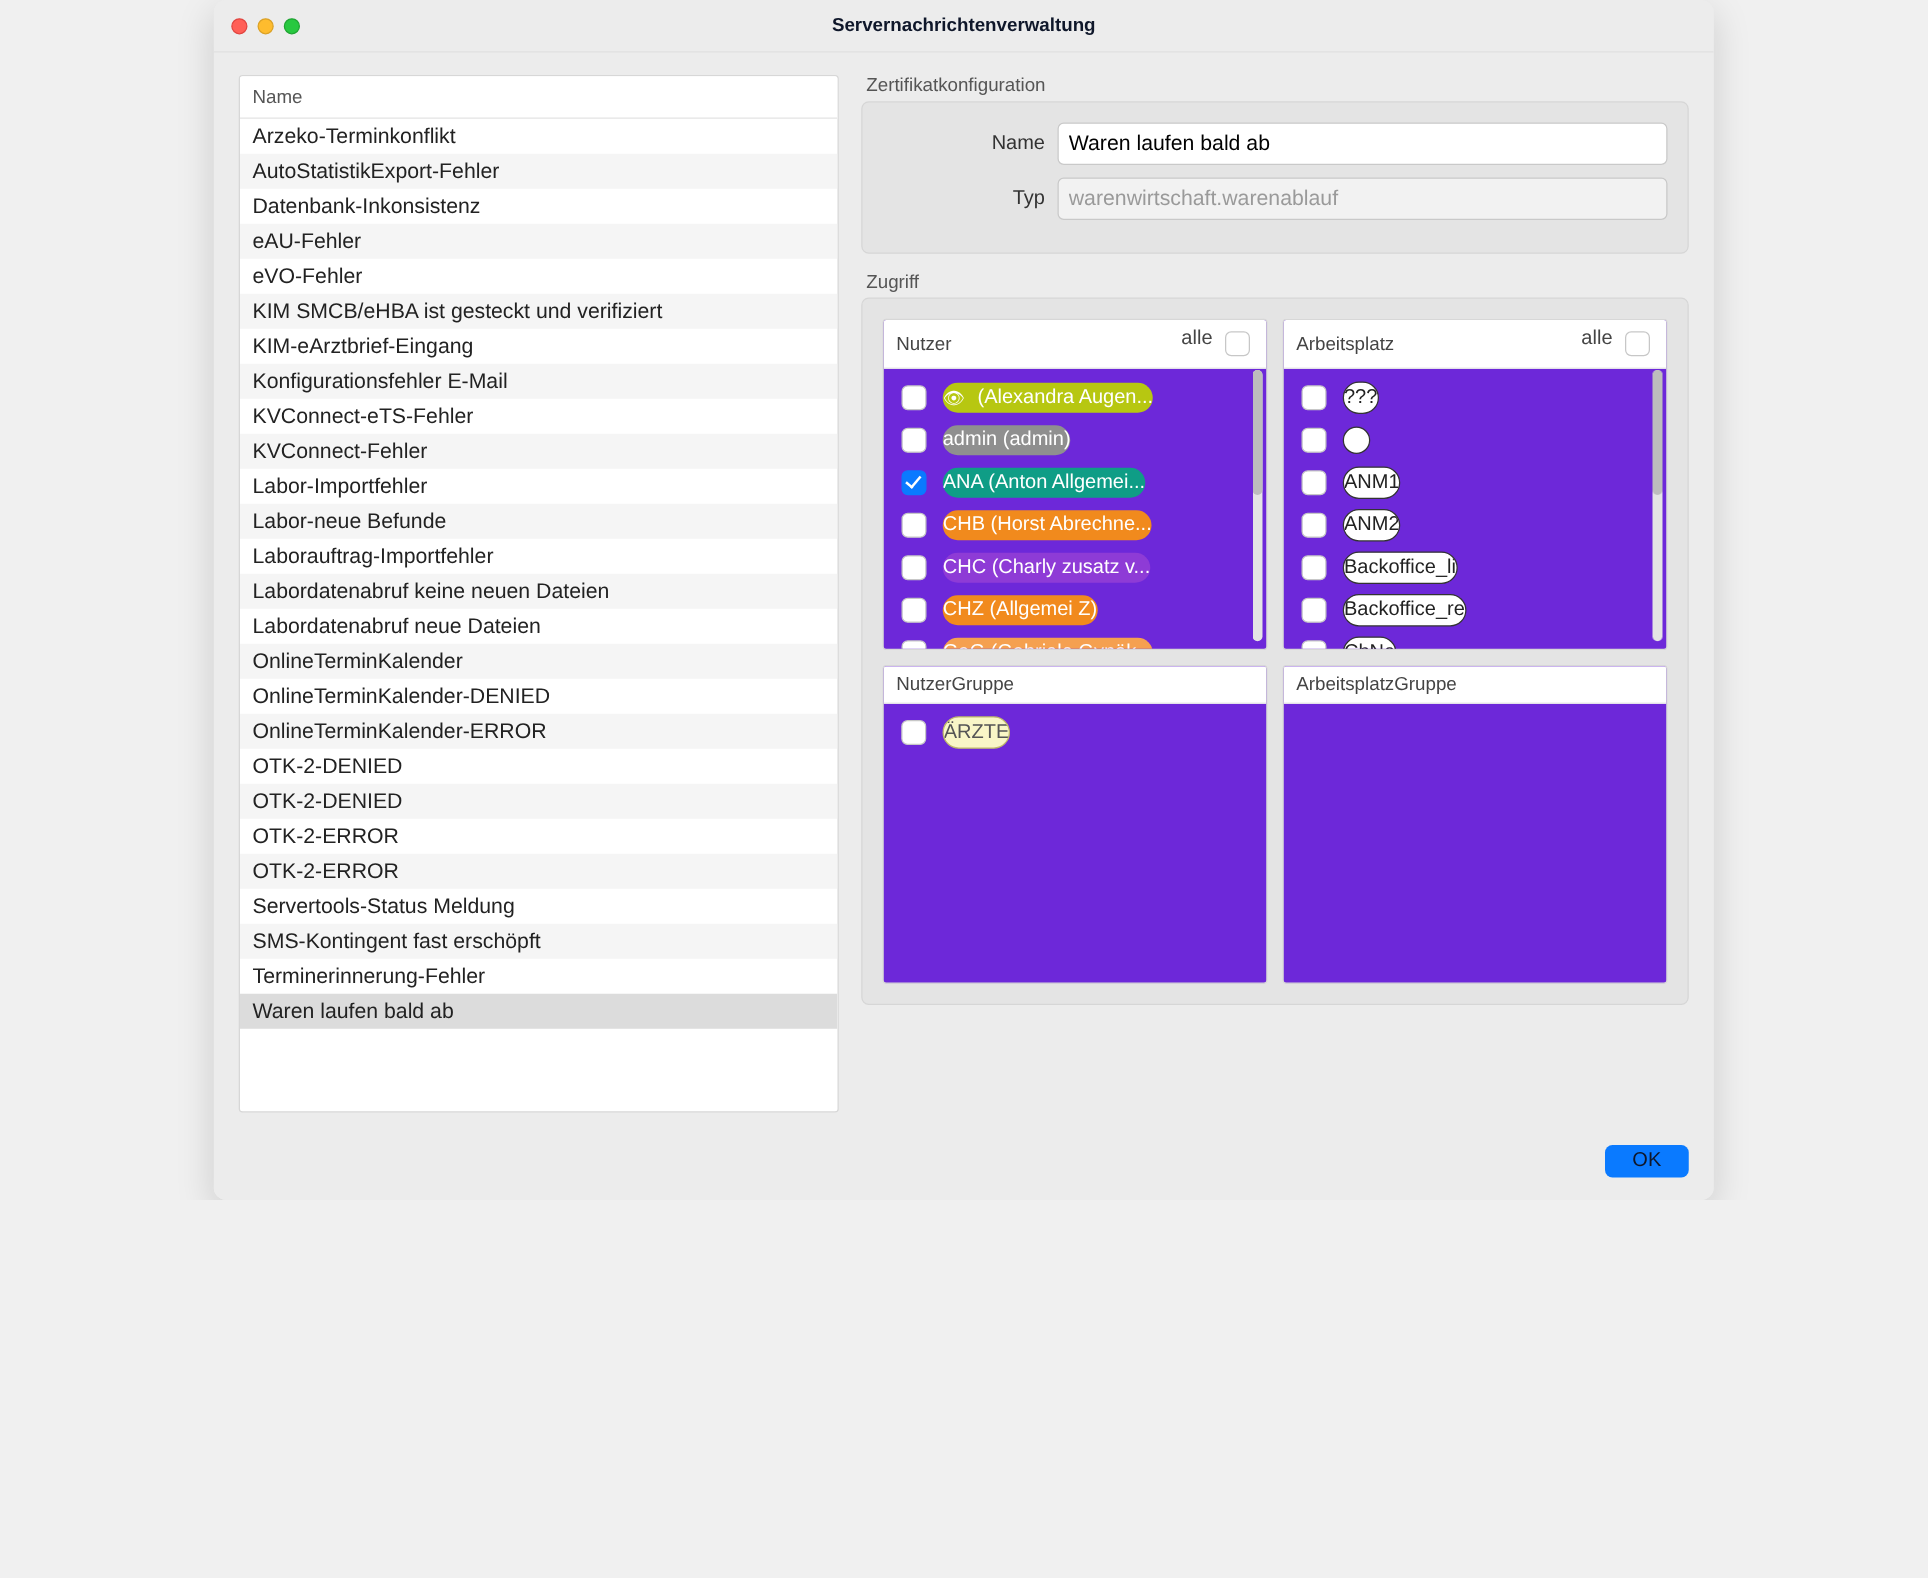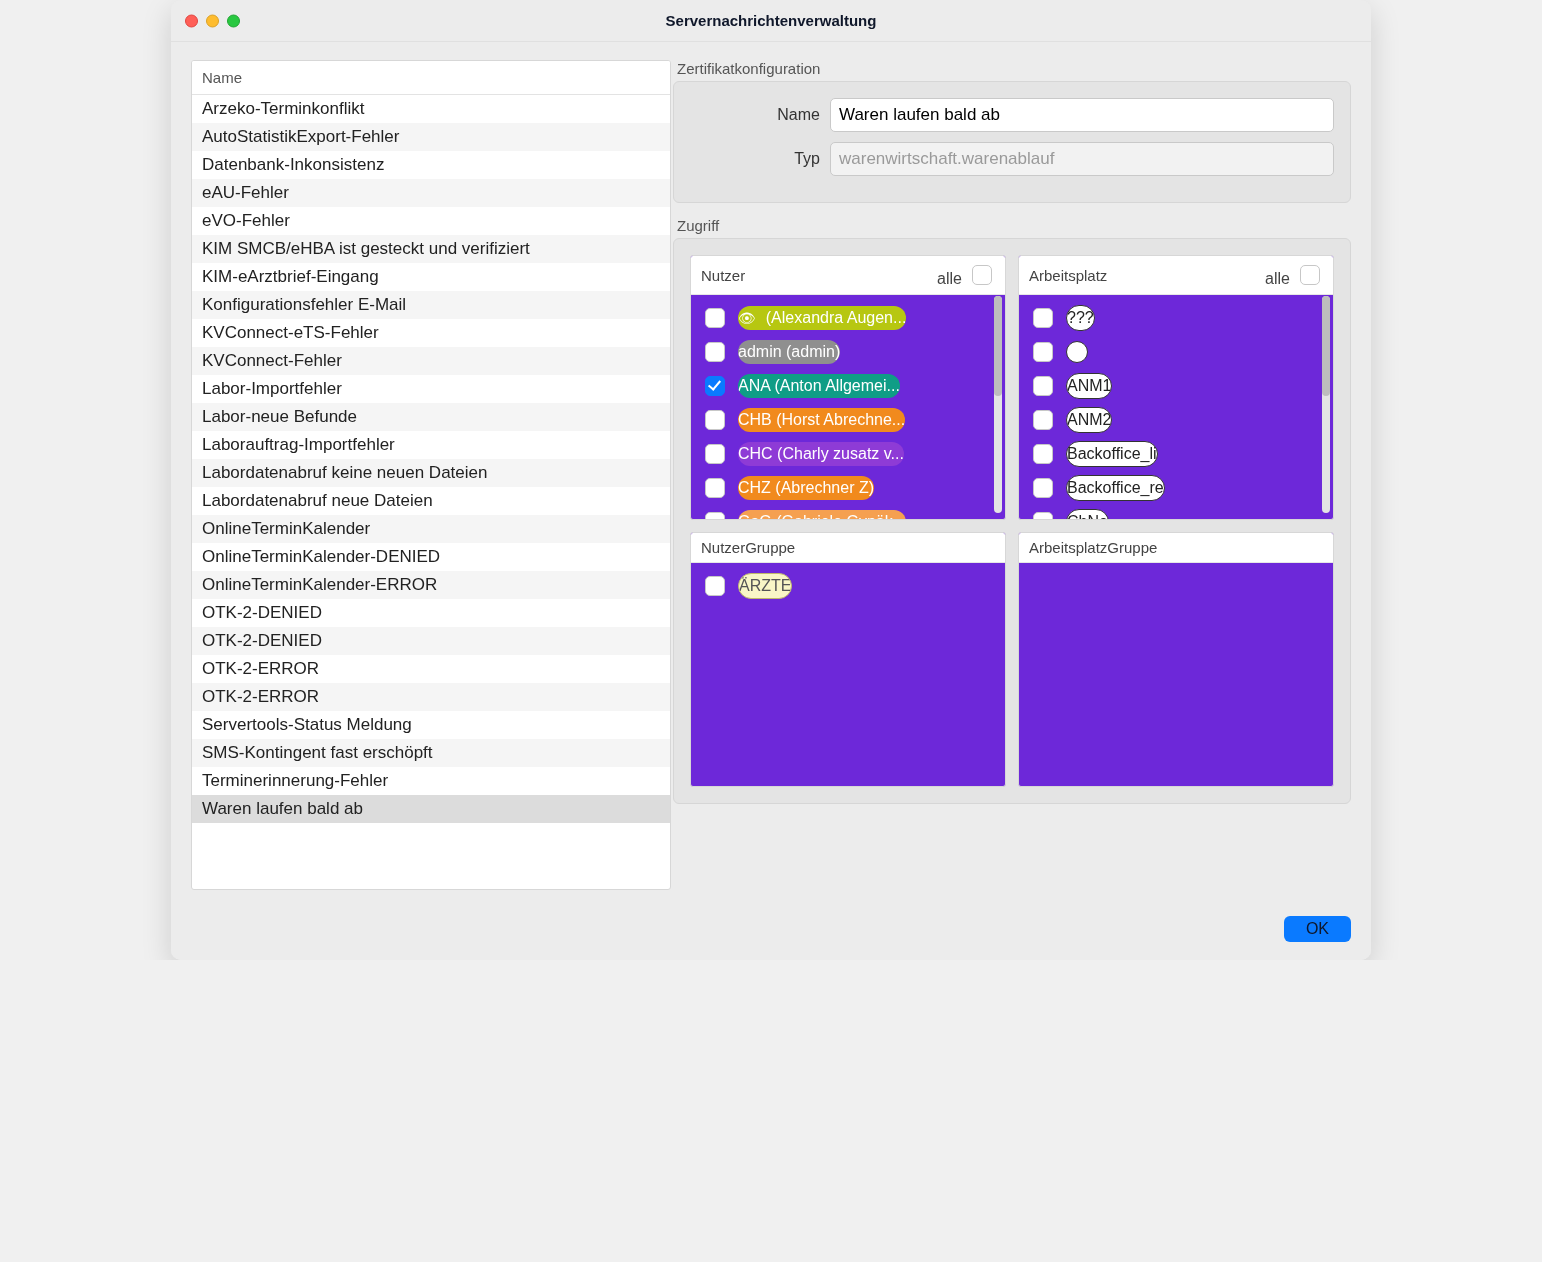--- a/index.html
+++ b/index.html
@@ -43,21 +43,21 @@
   .dot.yellow { background:#febc2e; border:1px solid #dba125;}
   .dot.green { background:#28c840; border:1px solid #20a533;}
   .titlebar .title {
     margin: 0 auto;
     font-weight: 600;
     font-size: 15px;
     color: #0f172a;
   }
   .content {
     display: flex;
-    gap: 2px;
+    gap: 18px;
     padding: 18px 20px 20px 20px;
     background: #ececec;
   }
   
   .left {
     flex: 0 0 480px;
     background: #fff;
     border: 1px solid #d7d7d7;
     border-radius: 3px;
     overflow: hidden;
@@ -151,21 +151,21 @@
     align-items:center;
     justify-content:space-between;
     padding:6px 10px;
     font-size:15px;
     color:#444;
     background:#fff;
     border-bottom:1px solid #e7e7e7;
   }
   .box-header .hdr-right {
     display:flex;
-    align-items:flex-end;
+    align-items:flex-start;
     gap:6px;
     font-size:16px;
     color:#444;
   }
   .mac-check {
     appearance:none;
     width:20px;height:20px;
     border:1px solid #c7c7c7;
     border-radius:5px;
     background:#fff;
@@ -350,21 +350,21 @@
                   <div class="item-row">
                     <input type="checkbox" class="mac-check" style="">
                     <span class="pill" style="background: rgb(241, 138, 29);">CHB (Horst Abrechne...</span>
                   </div>
                   <div class="item-row">
                     <input type="checkbox" class="mac-check" style="">
                     <span class="pill" style="background: rgb(142, 59, 214);">CHC (Charly zusatz v...</span>
                   </div>
                   <div class="item-row">
                     <input type="checkbox" class="mac-check" style="">
-                    <span class="pill" style="background: rgb(241, 138, 29);">CHZ (Abrechner Z)</span>
+                    <span class="pill" style="background: rgb(241, 138, 29);">CHZ (Allgemei Z)</span>
                   </div>
                   <div class="item-row">
                     <input type="checkbox" class="mac-check" style="">
                     <span class="pill" style="background: rgb(245, 160, 80);">GaG (Gabriele Gynäk...</span>
                   </div>
                 </div>
               <div class="scroll-hint"></div>
               <div class="scroll-thumb"></div>
             </div>
 

